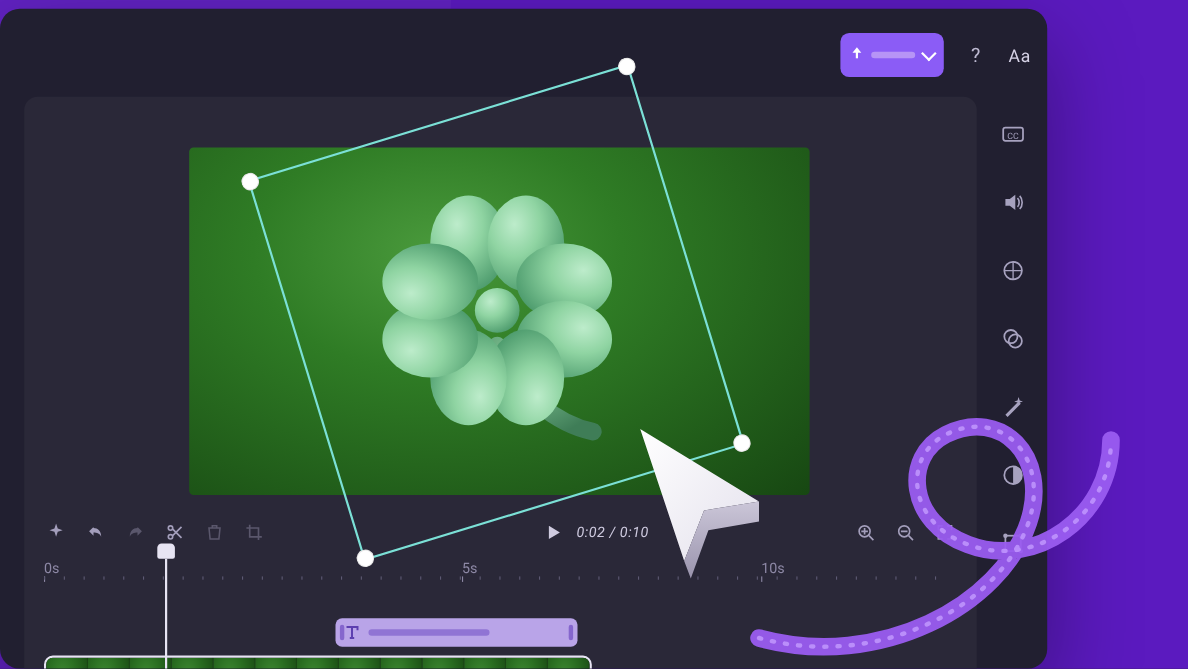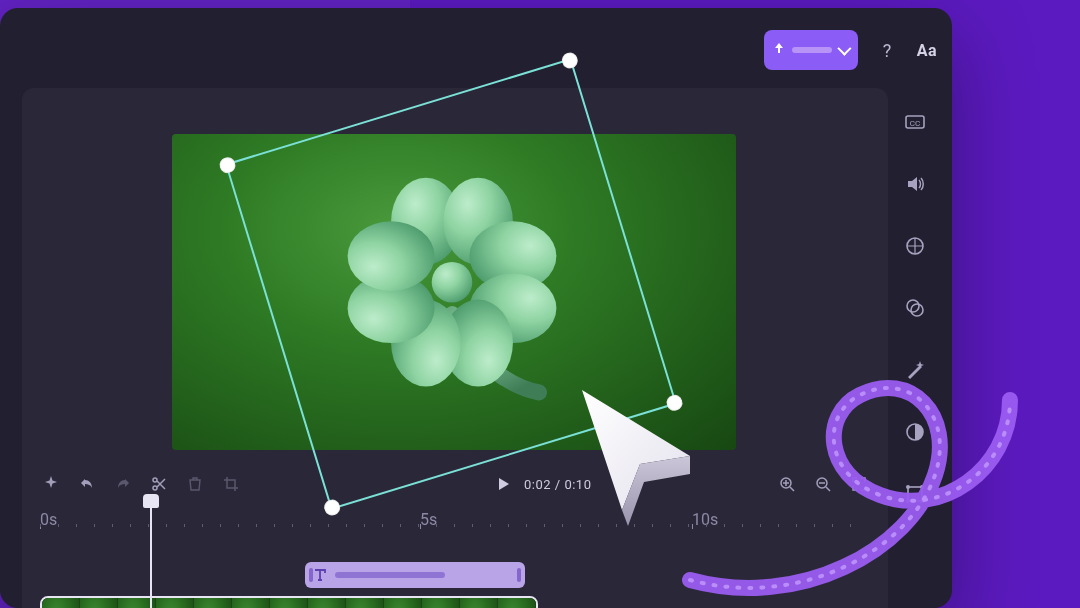--- a/index.html
+++ b/index.html
@@ -64,21 +64,21 @@
     flex:1; height:6px; border-radius:3px; background:#b794f6;
   }
   .export-btn .chev { width:10px; height:10px; border-right:2px solid #fff; border-bottom:2px solid #fff; transform: rotate(45deg) translateY(-2px); margin-right:2px;}
   .top-icon {
     color: #bdb9d1;
     font-size: 18px;
     width: 22px; height: 22px;
     display:flex;align-items:center;justify-content:center;
     cursor:pointer;
   }
-  .Aa { font-weight:700; font-size:16px; letter-spacing:0.5px; color:#d6d2e6;}
+  .Aa { font-weight:400; font-size:16px; letter-spacing:0.5px; color:#d6d2e6;}
 
   .edit-area {
     position: absolute;
     left: 22px;
     top: 80px;
     right: 64px;
     bottom: 0;
     background: #2a2838;
     border-radius: 12px 12px 0 0;
   }
@@ -88,21 +88,21 @@
     position: absolute;
     right: 14px;
     top: 100px;
     width: 40px;
     display: flex;
     flex-direction: column;
     align-items: center;
     gap: 34px;
     color: #a7a2bf;
   }
-  .right-rail .rbtn { width:28px; height:28px; display:flex; align-items:center; justify-content:flex-start; cursor:pointer; }
+  .right-rail .rbtn { width:28px; height:28px; display:flex; align-items:center; justify-content:flex-end; cursor:pointer; }
 
   
   .preview {
     position:absolute;
     left: 150px;
     top: 46px;
     width: 564px;
     height: 316px;
     background: radial-gradient(ellipse at 40% 30%, #4a9a3c 0%, #2f7c25 35%, #174712 100%);
     border-radius: 4px;
@@ -159,27 +159,27 @@
     display:flex;
     align-items:center;
     gap: 14px;
     color:#a39ebb;
     font-size:14px;
   }
   .under-toolbar .spacer { flex:1; }
   .tbtn { width:22px; height:22px; display:flex;align-items:center;justify-content:center; cursor:pointer; color:#a39ebb; }
   .tbtn.disabled { opacity: .4; cursor:default; }
   .play-time { display:flex; align-items:center; gap:10px; margin-left: 236px; }
-  .time-text { font-size:13px; color:#cfcbe0; letter-spacing:0.5px;}
+  .time-text { font-size:13px; color:#cfcbe0; letter-spacing:0.5px;font-style:italic;}
 
   
   .ruler {
     position:absolute;
     left: 18px; right:18px; top: 422px; height: 22px;
-    color:#8d88a5; font-size:16px;
+    color:#8d88a5; font-size:13px;
   }
   .ruler .tick { position:absolute; top:0; }
   .ruler .tick::before { content:""; position:absolute; left:0; top:14px; width:1px; height:5px; background:#8d88a5; }
   .ruler .mtick { position:absolute; top:14px; width:1px; height:3px; background:#5e5a74; }
 
   
   .timeline {
     position:absolute;
     left:18px; right:18px; top:448px; bottom:0;
   }

